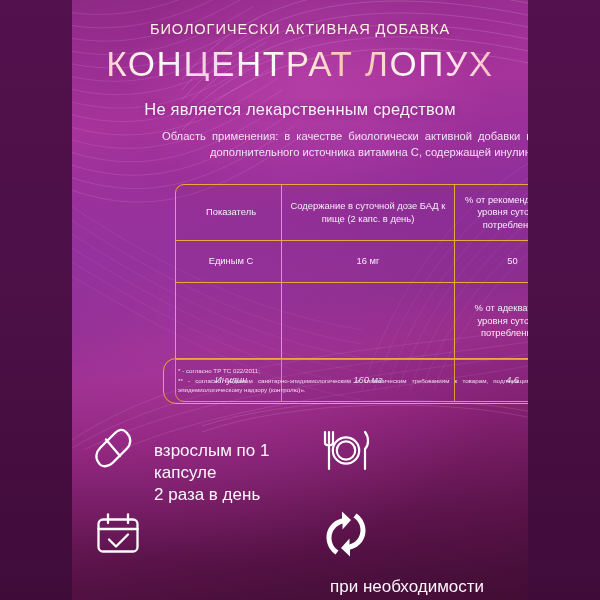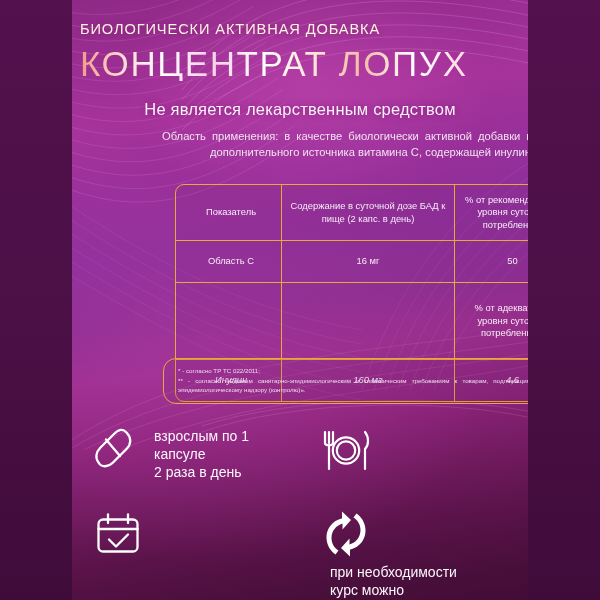--- a/index.html
+++ b/index.html
@@ -59,22 +59,22 @@
   }
 
   
   .swirl { position: absolute; pointer-events: none; }
   .swirl svg { display: block; }
 
   
   .hdr {
     position: absolute;
     left: 0; right: 0; top: 22px;
-    z-index: 3;
-    margin-left: 8px;
+    text-align: center;
+    z-index: 3;
   }
   .kicker {
     font-size: 14.6px;
     letter-spacing: 0.9px;
     color: #fdf3e2;
     font-weight: 400;
     line-height: 1;
     text-shadow: 0 0 5px rgba(120,20,100,0.5);
   }
   .brand {
@@ -198,22 +198,22 @@
   .uitem .ico {
     flex: 0 0 auto;
     width: 52px;
     height: 52px;
     display: flex;
     align-items: center;
     justify-content: center;
   }
   .uitem .utxt {
     margin-left: 10px;
-    margin-top: 4px;
-    font-size: 14px;
+    margin-top: 16px;
+    font-size: 17px;
     line-height: 1.28;
     color: #fdf6fd;
     white-space: pre-line;
   }
   .u1 { left: 20px;  top: 4px;  width: 210px; }
   .u2 { left: 248px; top: 4px;  width: 210px; }
   .u3 { left: 20px;  top: 88px; width: 210px; }
   .u4 { left: 248px; top: 88px; width: 210px; flex-direction: column; }
 
   .ico svg { display: block; }
@@ -318,21 +318,21 @@
 
     <div class="tbl-wrap">
       <table class="spec">
         <tbody>
             <tr class="r-head">
           <td class="lead col-a">Показатель</td>
           <td class="col-b">Содержание в суточной дозе БАД к пище (2 капс. в день)</td>
           <td>% от рекомендуемого уровня суточнго потребления*</td>
         </tr>
         <tr class="r-vitc">
-          <td class="lead col-a">Область С</td>
+          <td class="lead col-a">Единым С</td>
           <td class="col-b">16 мг</td>
           <td>50</td>
         </tr>
         <tr class="r-note">
           <td class="lead col-a"></td>
           <td class="col-b"></td>
           <td>% от адекватного уровня суточнго потребления**</td>
         </tr>
         <tr class="r-inul">
           <td class="lead col-a">Инулин</td>

